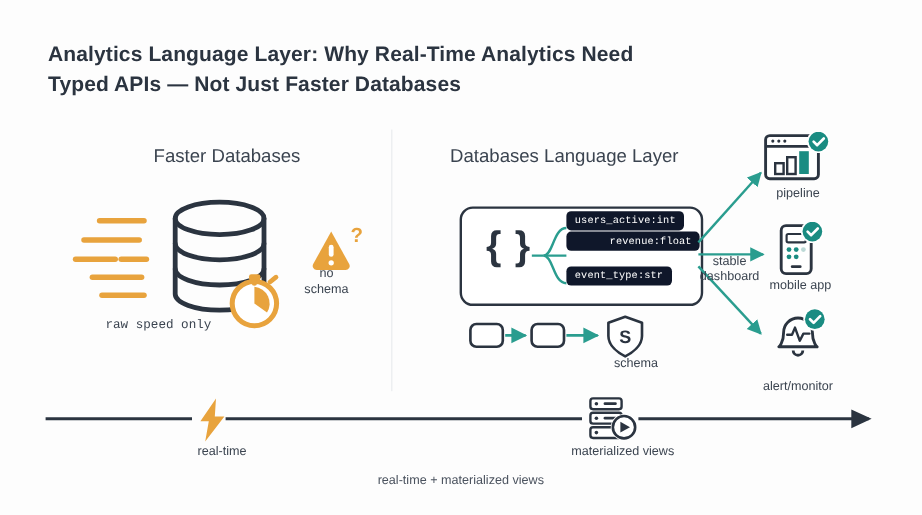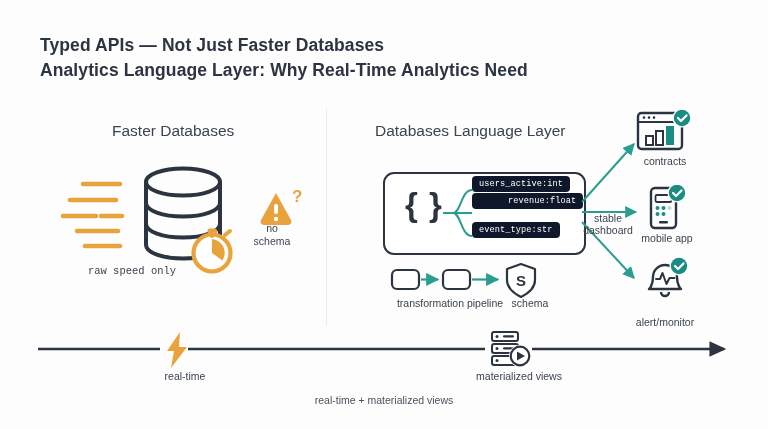--- a/index.html
+++ b/index.html
@@ -24,21 +24,21 @@
   .divider{
     position:absolute;left:326px;top:108px;width:1px;height:218px;
     background:#e9ebee;
   }
 
   
   .panel-head{
     position:absolute;font-size:15.5px;font-weight:400;color:#3b4450;
     white-space:nowrap;
   }
-  #head-left{left:112px;top:122px;}
+  #head-left{left:128px;top:122px;}
   #head-right{left:375px;top:122px;}
 
   
   .cap{
     position:absolute;font-size:10.5px;color:#3b4450;
     text-align:center;line-height:13px;white-space:nowrap;
   }
 
   
   #db-group{position:absolute;left:60px;top:165px;width:250px;height:110px;}
@@ -94,22 +94,22 @@
   #cap-realtime{left:185px;top:370px;transform:translateX(-50%);}
   #cap-mv{left:519px;top:370px;transform:translateX(-50%);}
   #cap-bottom{left:384px;top:394px;transform:translateX(-50%);font-size:10.5px;color:#4a525e;}
 </style>
 </head>
 <body>
 
 <div class="stage">
 
   <div class="title">
+    <div>Analytics Language Layer: Why Real-Time Analytics Need</div>
     <div>Typed APIs — Not Just Faster Databases</div>
-    <div>Analytics Language Layer: Why Real-Time Analytics Need</div>
   </div>
 
   <div class="divider"></div>
 
   <div class="panel-head" id="head-left">Faster Databases</div>
   <div class="panel-head" id="head-right">Databases Language Layer</div>
 
   <div id="db-group">
 
     <svg id="speed-lines" width="76" height="80" viewBox="0 0 76 80">
@@ -221,39 +221,38 @@
 
   <svg class="out-icon" id="out-alert" width="52" height="44" viewBox="0 0 52 44">
     <path d="M9 32 C9 32 13 29 13 20 A 12 12 0 0 1 37 20 C37 29 41 32 41 32 Z" fill="#fff" stroke="#2b3440" stroke-width="2.4" stroke-linejoin="round"></path>
     <path d="M21 35 a 4 4 0 0 0 8 0" fill="none" stroke="#2b3440" stroke-width="2.4"></path>
     <path d="M16 22 h4 l2.5 -6 l4 11 l3 -6 h5" fill="none" stroke="#2b3440" stroke-width="2" stroke-linecap="round" stroke-linejoin="round"></path>
     <circle cx="39" cy="9" r="9.6" fill="#fff"></circle>
     <circle cx="39" cy="9" r="8.2" fill="#1a8c82"></circle>
     <path d="M35 9 l3 3 l5.5 -5.6" fill="none" stroke="#fff" stroke-width="2.2" stroke-linecap="round" stroke-linejoin="round"></path>
   </svg>
 
-  <div class="cap" id="cap-dash">contracts</div>
+  <div class="cap" id="cap-dash">pipeline</div>
   <div class="cap" id="cap-mob">mobile app</div>
   <div class="cap" id="cap-alert">alert/monitor</div>
 
   <svg id="pipeline" width="162" height="38" viewBox="0 0 162 38">
     <defs>
       <marker id="ah2" markerWidth="7" markerHeight="7" refX="5.4" refY="3" orient="auto" markerUnits="strokeWidth">
         <path d="M0,0 L6,3 L0,6 z" fill="#2a9d8f"></path>
       </marker>
     </defs>
     <rect x="2" y="8" width="27" height="19" rx="5" fill="#fff" stroke="#2b3440" stroke-width="2.2"></rect>
     <line x1="31" y1="17.5" x2="48" y2="17.5" stroke="#2a9d8f" stroke-width="2.2" marker-end="url(#ah2)"></line>
     <rect x="53" y="8" width="27" height="19" rx="5" fill="#fff" stroke="#2b3440" stroke-width="2.2"></rect>
     <line x1="82" y1="17.5" x2="108" y2="17.5" stroke="#2a9d8f" stroke-width="2.2" marker-end="url(#ah2)"></line>
     <path d="M131 2 l14 5 v11 c0 8 -8 14 -14 17 c-6 -3 -14 -9 -14 -17 V7 Z" fill="#fff" stroke="#2b3440" stroke-width="2.2" stroke-linejoin="round"></path>
     <text x="131" y="24" text-anchor="middle" font-size="15" font-weight="700" fill="#2b3440" font-family="Liberation Sans, sans-serif">S</text>
   </svg>
 
-  <div class="cap" id="cap-pipe">transformation pipeline</div>
   <div class="cap" id="cap-schema">schema</div>
 
   <svg id="timeline" width="700" height="28" viewBox="0 0 700 28">
     <defs>
       <marker id="ah3" markerWidth="8" markerHeight="8" refX="5.6" refY="3" orient="auto" markerUnits="strokeWidth">
         <path d="M0,0 L6.5,3 L0,6 z" fill="#2b3440"></path>
       </marker>
     </defs>
     <line x1="2" y1="14" x2="124" y2="14" stroke="#2b3440" stroke-width="2.6"></line>
     <line x1="152" y1="14" x2="449" y2="14" stroke="#2b3440" stroke-width="2.6"></line>

